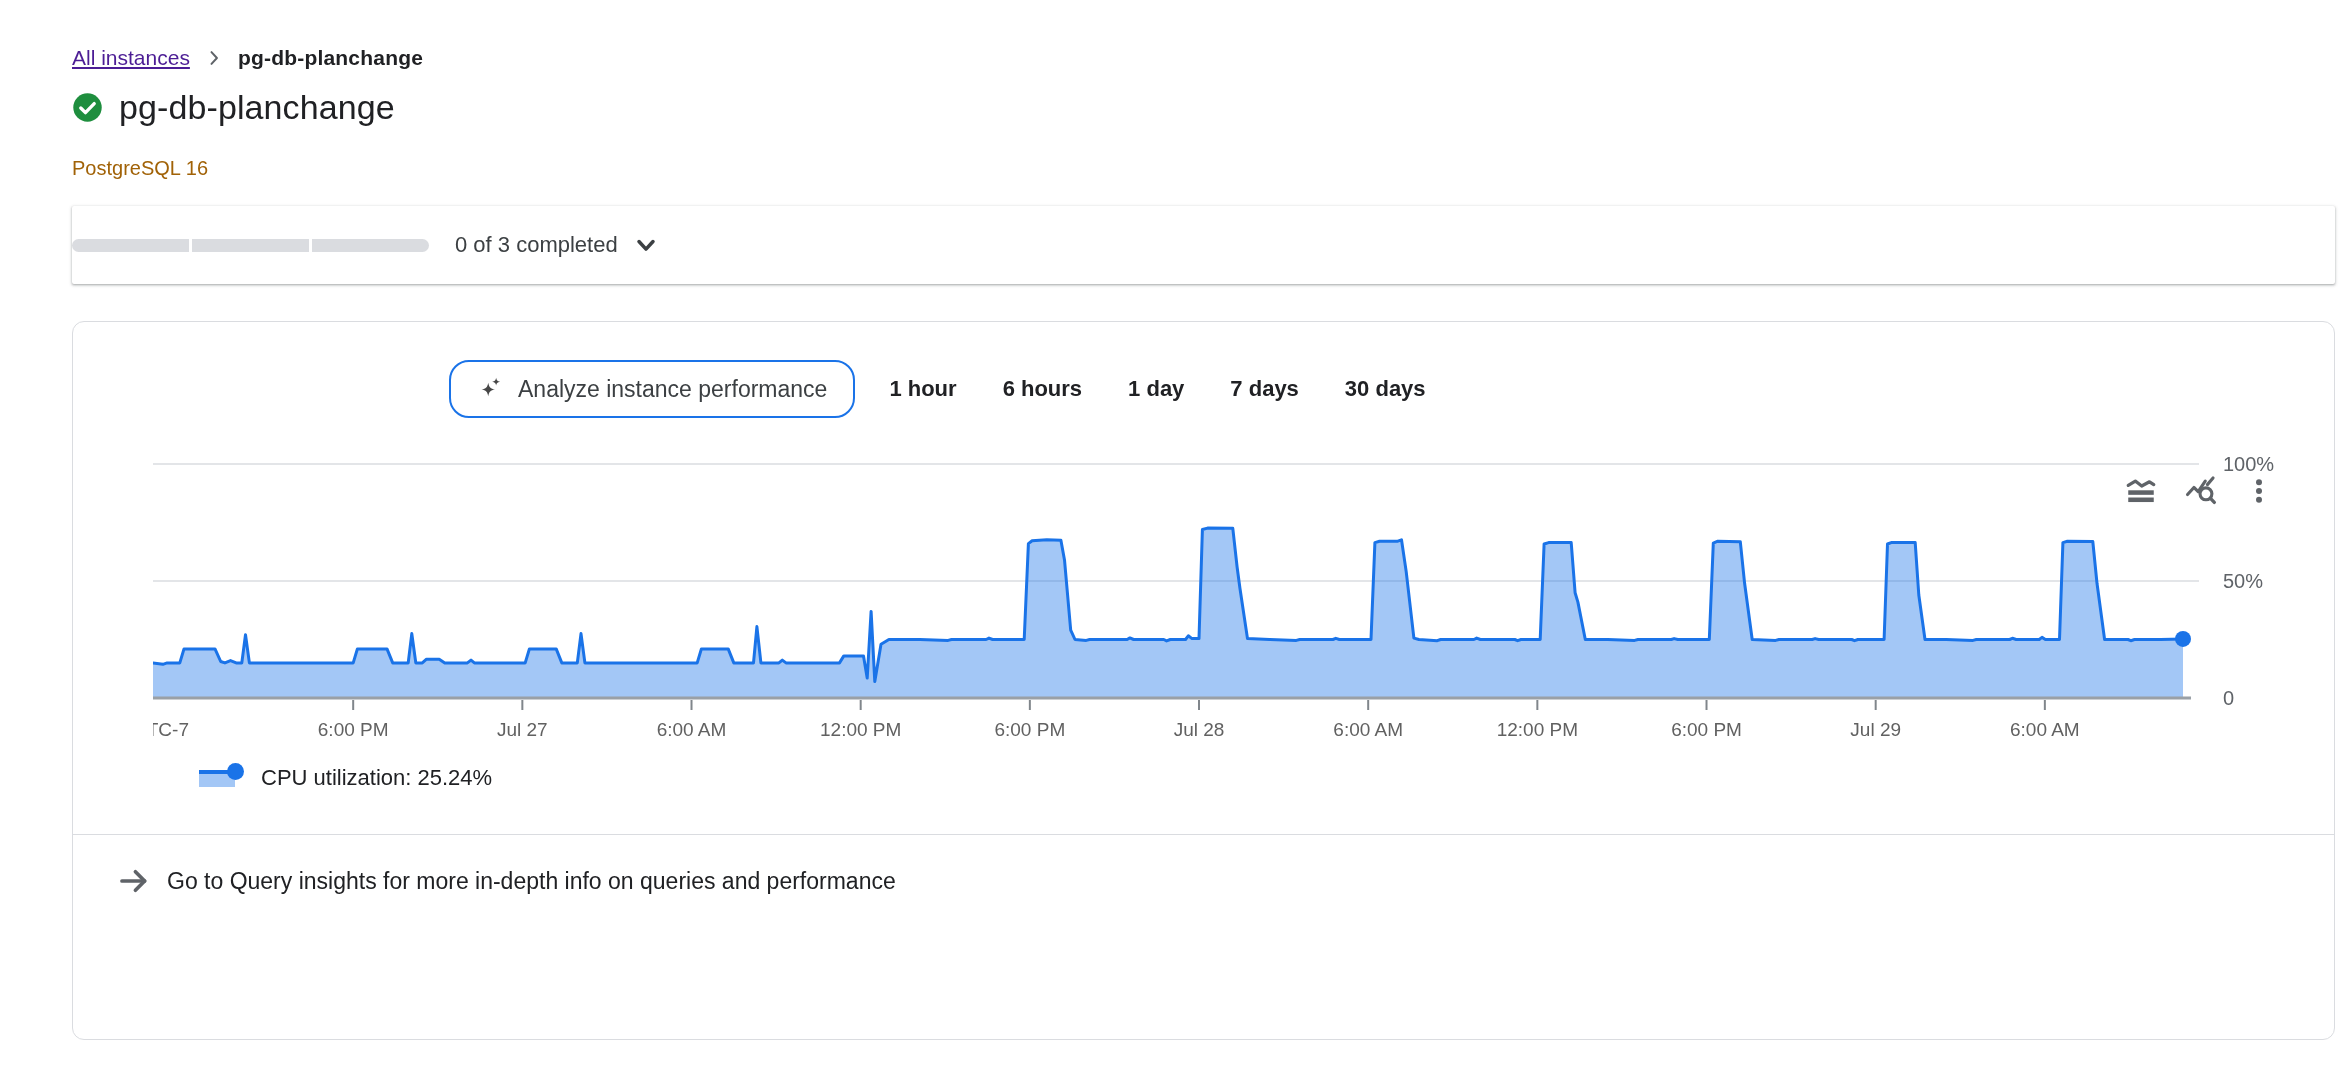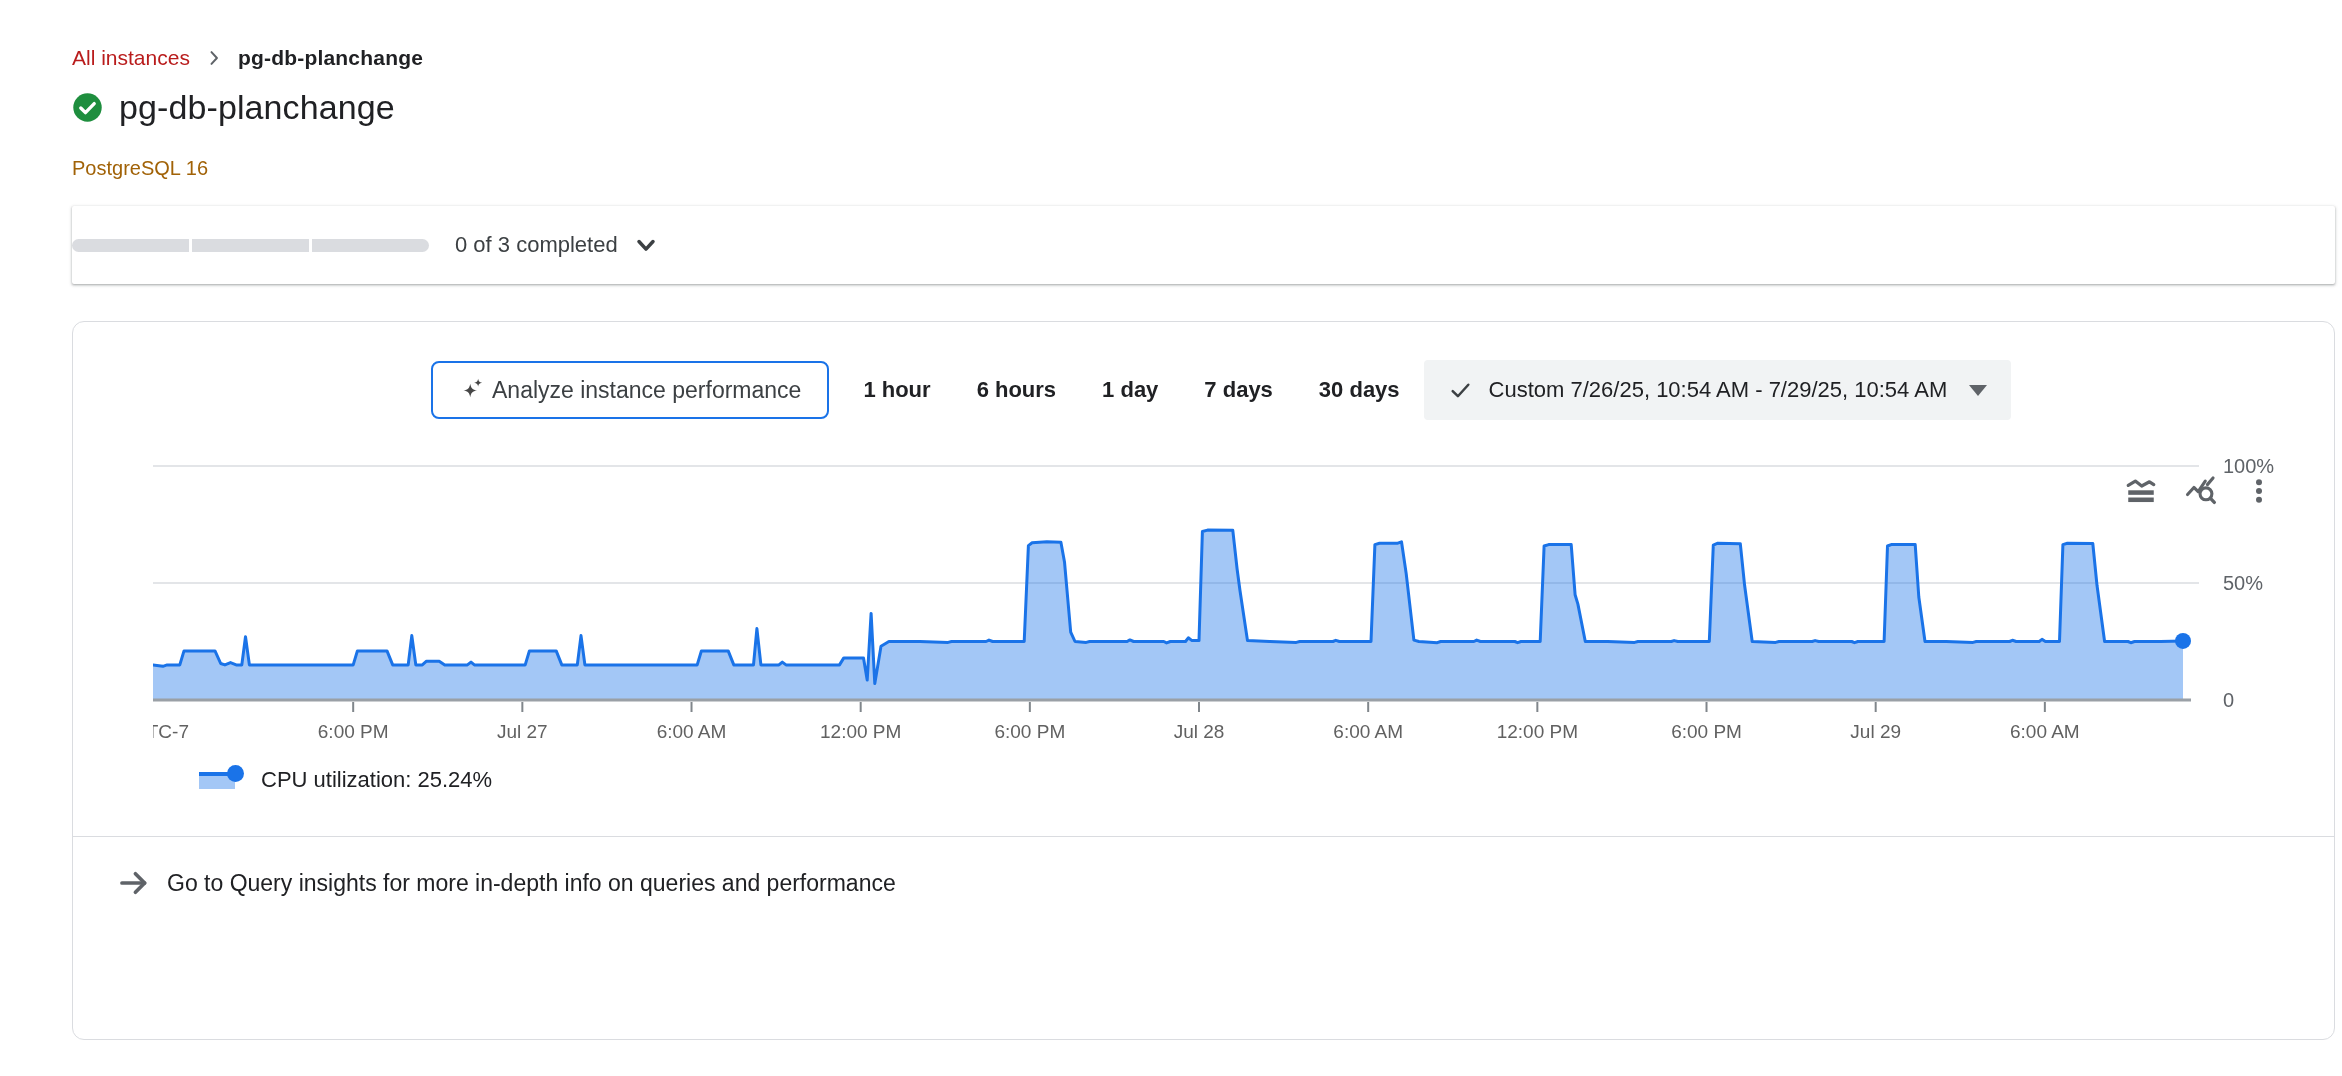--- a/index.html
+++ b/index.html
@@ -5,21 +5,21 @@
   * { margin:0; padding:0; box-sizing:border-box; }
   html,body { background:#fff; }
   body {
     width:2342px; height:1076px; position:relative; overflow:hidden;
     font-family:"Liberation Sans", sans-serif; color:#202124;
   }
   .page { padding:46px 0 0 72px; }
 
   
   .breadcrumb { display:flex; align-items:center; gap:14px; font-size:21px; }
-  .crumb-parent { color:#b91c1c; cursor:pointer; }
+  .crumb-parent { color:#4c1d95; cursor:pointer;text-decoration:underline; }
   .crumb-sep svg { display:block; }
   .crumb-current { color:#202124; font-weight:700; letter-spacing:.2px; }
   .title-row { display:flex; align-items:center; gap:16px; margin-top:18px; margin-left:-28px; padding-left:28px;}
   .title-row .status svg { display:block; }
   h1.page-title { font-size:34px; font-weight:400; color:#202124; letter-spacing:.1px; }
   .subtitle { margin-top:30px; font-size:20px; color:#a16207; }
 
   
   .learn-banner {
     width:2263px; height:78px; margin-top:26px; background:#fff;
@@ -35,24 +35,25 @@
   .completed-label { font-size:22px; color:#3c4043; margin-right:14px; }
   .banner-chevron { margin-right:40px; cursor:pointer; display:flex; }
 
   
   .chart-card {
     width:2263px; height:719px; margin-top:37px; background:#fff;
     border:1px solid #dadce0; border-radius:12px; position:relative;
   }
   .controls-row { display:flex; align-items:center; margin:38px 20px 0 358px; }
   .analyze-btn {
-    display:flex; align-items:center; gap:6px; height:58px; padding:0 26px;
-    border:2.5px solid #1a73e8; border-radius:8px; background:#fff;
+    display:flex; align-items:center; gap:14px; height:58px; padding:0 26px;
+    border:2.5px solid #1a73e8; border-radius:20px; background:#fff;
     font-size:23px; color:#3c4043; cursor:pointer; white-space:nowrap;
     font-family:"Liberation Sans", sans-serif;
+    margin-left:18px;
   }
   .time-links { display:flex; gap:46px; margin-left:34px; }
   .time-link { font-size:22px; font-weight:700; color:#202124; cursor:pointer; white-space:nowrap; }
   .custom-chip {
     display:flex; align-items:center; gap:16px; height:60px; padding:0 24px;
     background:#f1f3f4; border-radius:4px; margin-left:24px; cursor:pointer; white-space:nowrap;
   }
   .custom-chip .chip-label { font-size:22px; color:#202124; }
   .tri { width:0; height:0; border-left:9px solid transparent; border-right:9px solid transparent; border-top:11px solid #5f6368; margin-left:6px; }
 
@@ -138,29 +139,20 @@
 
       <div class="time-links">
 
       <span class="time-link">1 hour</span>
           <span class="time-link">6 hours</span>
           <span class="time-link">1 day</span>
           <span class="time-link">7 days</span>
           <span class="time-link">30 days</span>
         </div>
 
-      <div class="custom-chip">
-        <span style="display:flex;">
-          <svg width="25" height="25" viewBox="0 0 24 24">
-              <polyline points="4.5,12.5 9.5,17.5 19.5,6.5" fill="none" stroke="#3c4043" stroke-width="2.4" stroke-linecap="round" stroke-linejoin="round"></polyline>
-            </svg>
-        </span>
-        <span class="chip-label">Custom 7/26/25, 10:54 AM - 7/29/25, 10:54 AM</span>
-        <span class="tri"></span>
-      </div>
     </div>
 
 
     <div class="chart-tools">
       <span class="tool-btn">
         <svg width="34" height="34" viewBox="0 0 24 24">
           <path d="M3 8 L8 5 L12.5 8.5 L18 5.5 L21 7.5" fill="none" stroke="#5f6368" stroke-width="2.3" stroke-linejoin="round" stroke-linecap="round"></path>
           <rect x="3" y="11.5" width="18" height="3.2" fill="#5f6368"></rect>
           <rect x="3" y="16.6" width="18" height="3.2" fill="#5f6368"></rect>
         </svg>

